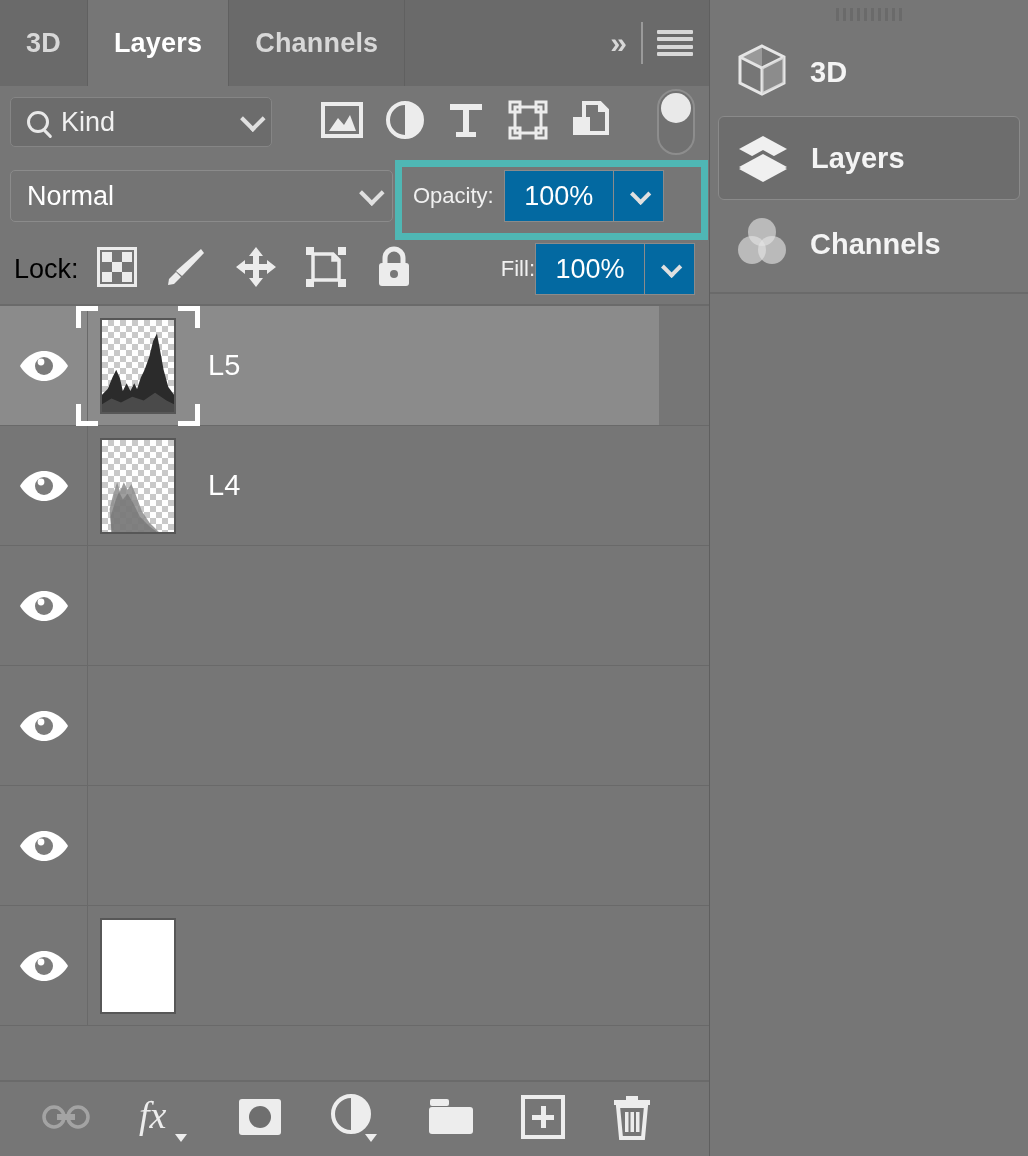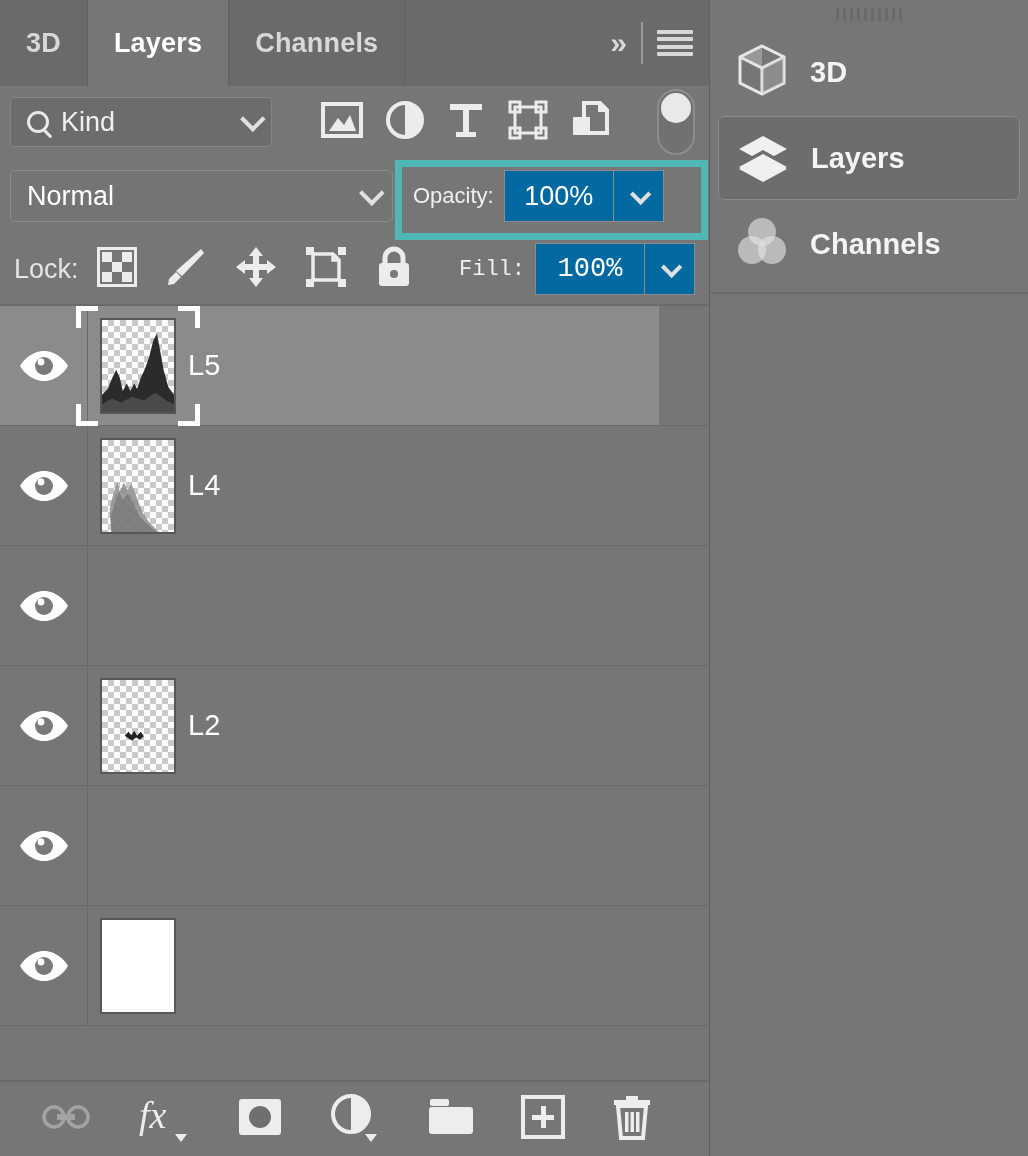--- a/index.html
+++ b/index.html
@@ -254,26 +254,26 @@
   
   .lock-row {
     height: 72px;
     display: flex;
     align-items: center;
     padding: 0 0 0 14px;
     background: #767676;
     border-bottom: 2px solid #6a6a6a;
     flex: 0 0 auto;
   }
-  .lock-text { color: #e5e5e5; font-size: 27px; margin-right: 18px; white-space: nowrap; }
+  .lock-text { color: #000000; font-size: 27px; margin-right: 18px; white-space: nowrap; }
   .lock-icons { display: flex; align-items: center; gap: 28px; flex: 0 0 auto; }
   .li { cursor: pointer; }
   .fill-wrap {
-    display: flex; align-items: center; gap: 10px;
-    margin-left: auto; margin-right: 14px; font-family: Liberation Mono, monospace;
+    display: flex; align-items: center; 
+    margin-left: auto; margin-right: 14px;
   }
 
   
   .layer-list {
     flex: 1 1 auto;
     background: #767676;
     overflow: hidden;
   }
   .layer-row {
     height: 120px;
@@ -328,20 +328,21 @@
     border: 5px solid #ffffff;
   }
   .brackets .tl { top:0; left:0; border-right:none; border-bottom:none; }
   .brackets .tr { top:0; right:0; border-left:none; border-bottom:none; }
   .brackets .bl { bottom:0; left:0; border-right:none; border-top:none; }
   .brackets .br { bottom:0; right:0; border-left:none; border-top:none; }
 
   .layer-name {
     color: #ffffff;
     font-size: 29px;
+    margin-left: 20px;
     white-space: nowrap;
   }
   .row-right-gap {
     width: 50px; height: 100%;
     background: #767676;
     flex: 0 0 auto;
   }
   .layer-row.selected .row-right-gap { background: #767676; }
 
   
@@ -627,30 +628,20 @@
         <div class="row-right-gap"></div>
       </div>
 
       <div class="layer-row">
         <div class="eye-cell">
           <svg width="50" height="34" viewBox="0 0 50 34">
             <path d="M25 2 C38 2 47 13 49 17 C47 21 38 32 25 32 C12 32 3 21 1 17 C3 13 12 2 25 2 Z" fill="#ffffff"></path>
             <circle cx="25" cy="17" r="9" fill="#7b7b7b"></circle>
             <circle cx="22" cy="13" r="3.4" fill="#ffffff"></circle>
           </svg>
-        </div>
-        <div class="layer-body">
-          <div class="thumb-cell">
-            <div class="thumb">
-              <svg viewBox="0 0 76 96" preserveAspectRatio="none">
-                <path d="M24 58 L28 54 L31 58 L34 53 L37 58 L41 54 L44 59 L40 62 L36 60 L32 63 L28 61 Z" fill="#232323"></path>
-              </svg>
-            </div>
-          </div>
-          <span class="layer-name">L2</span>
         </div>
         <div class="row-right-gap"></div>
       </div>
 
       <div class="layer-row">
         <div class="eye-cell">
           <svg width="50" height="34" viewBox="0 0 50 34">
             <path d="M25 2 C38 2 47 13 49 17 C47 21 38 32 25 32 C12 32 3 21 1 17 C3 13 12 2 25 2 Z" fill="#ffffff"></path>
             <circle cx="25" cy="17" r="9" fill="#7b7b7b"></circle>
             <circle cx="22" cy="13" r="3.4" fill="#ffffff"></circle>

